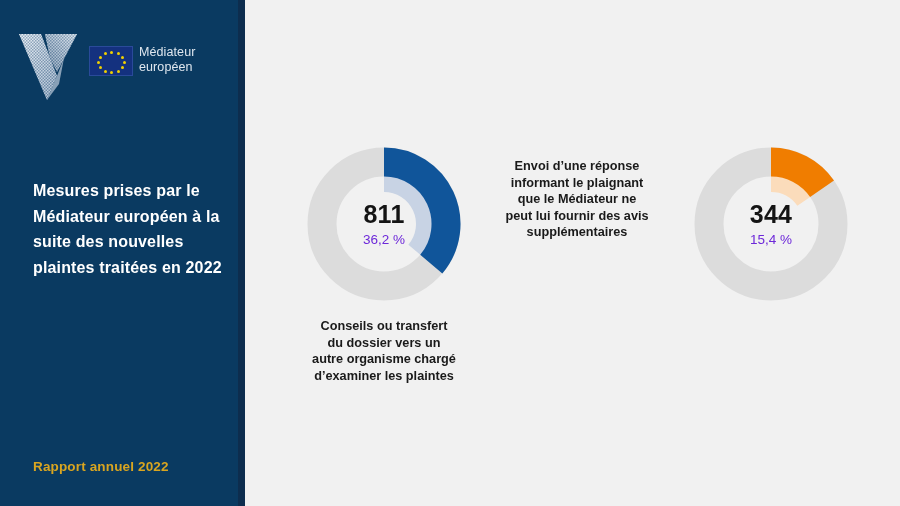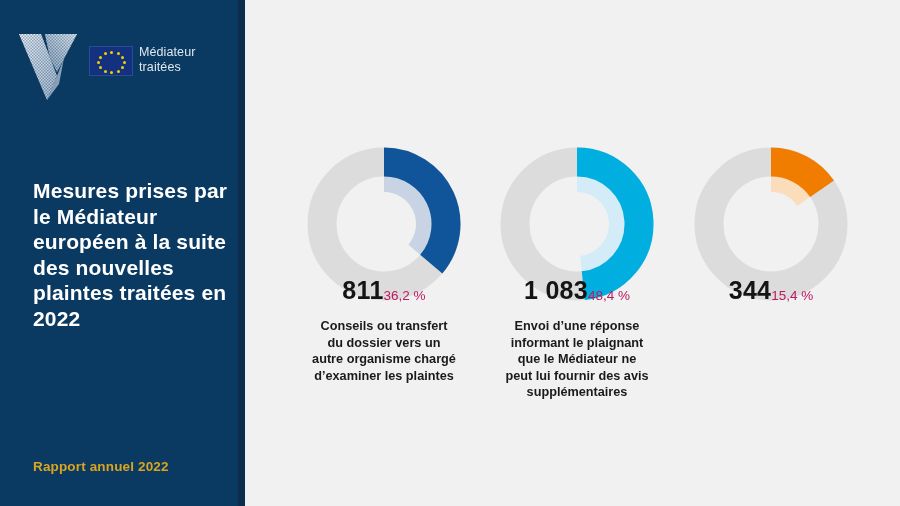--- a/index.html
+++ b/index.html
@@ -76,21 +76,21 @@
     letter-spacing: .1px;
   }
 
   
   .title {
     position: absolute;
     left: 33px;
     top: 178px;
     width: 205px;
     color: #ffffff;
-    font-size: 21px;
+    font-size: 16px;
     font-weight: bold;
     line-height: 25.5px;
     letter-spacing: .15px;
   }
 
   
   .footer {
     position: absolute;
     left: 33px;
     top: 459px;
@@ -137,35 +137,35 @@
     width: 160px;
     height: 160px;
   }
   .donut-center {
     position: absolute;
     left: 0;
     top: 0;
     width: 160px;
     height: 160px;
     display: flex;
-    flex-direction: row;
-    align-items: flex-end;
+    flex-direction: column;
+    align-items: center;
     justify-content: center;
     pointer-events: none;
   }
   .donut-value {
     font-size: 25px;
     font-weight: bold;
     color: #141414;
     line-height: 28px;
     letter-spacing: .3px;
   }
   .donut-pct {
     font-size: 13.5px;
-    color: #be185d;
+    color: #6d28d9;
     line-height: 17px;
     margin-top: 3px;
   }
   .chart-caption {
     margin-top: 14px;
     text-align: center;
     font-size: 12.7px;
     line-height: 16.5px;
     color: #1a1a1a;
     white-space: pre-line;
@@ -214,21 +214,21 @@
       <span class="eu-star" style="left:20px;  top:24px;"></span>
       <span class="eu-star" style="left:13.5px;top:22.8px;"></span>
       <span class="eu-star" style="left:9px;   top:19px;"></span>
       <span class="eu-star" style="left:7.2px; top:14px;"></span>
       <span class="eu-star" style="left:9px;   top:9px;"></span>
       <span class="eu-star" style="left:13.5px;top:5.2px;"></span>
     </div>
 
     <div class="logo-text">
       <div>Médiateur</div>
-      <div>traitées</div>
+      <div>européen</div>
     </div>
   </div>
 
   <div class="title">Mesures prises par le Médiateur européen à la suite des nouvelles plaintes traitées en 2022</div>
   <div class="footer">Rapport annuel 2022</div>
 
   <div class="main">
     <div class="chart-row">
 
       <div class="chart-cell c0">
@@ -243,31 +243,20 @@
             <div class="donut-pct">36,2 %</div>
           </div>
         </div>
         <div class="chart-caption">Conseils ou transfert
 du dossier vers un
 autre organisme chargé
 d’examiner les plaintes</div>
       </div>
 
       <div class="chart-cell c1">
-        <div class="donut-wrap">
-          <svg viewBox="0 0 160 160">
-            <circle cx="80" cy="80" r="62" fill="none" stroke="#dcdcdc" stroke-width="29"></circle>
-            <path id="halo-1" fill="none" stroke="#d3ecf8" stroke-width="16" d="M 80 40 A 40 40 0 0 1 84.0144685940486 119.79804067925201"></path>
-            <path id="arc-1" fill="none" stroke="#00aee0" stroke-width="29" d="M 80 18 A 62 62 0 0 1 86.22242632077531 141.6869630528406"></path>
-          </svg>
-          <div class="donut-center">
-            <div class="donut-value">1 083</div>
-            <div class="donut-pct">48,4 %</div>
-          </div>
-        </div>
         <div class="chart-caption">Envoi d’une réponse
 informant le plaignant
 que le Médiateur ne
 peut lui fournir des avis
 supplémentaires</div>
       </div>
 
       <div class="chart-cell c2">
         <div class="donut-wrap">
           <svg viewBox="0 0 160 160">

